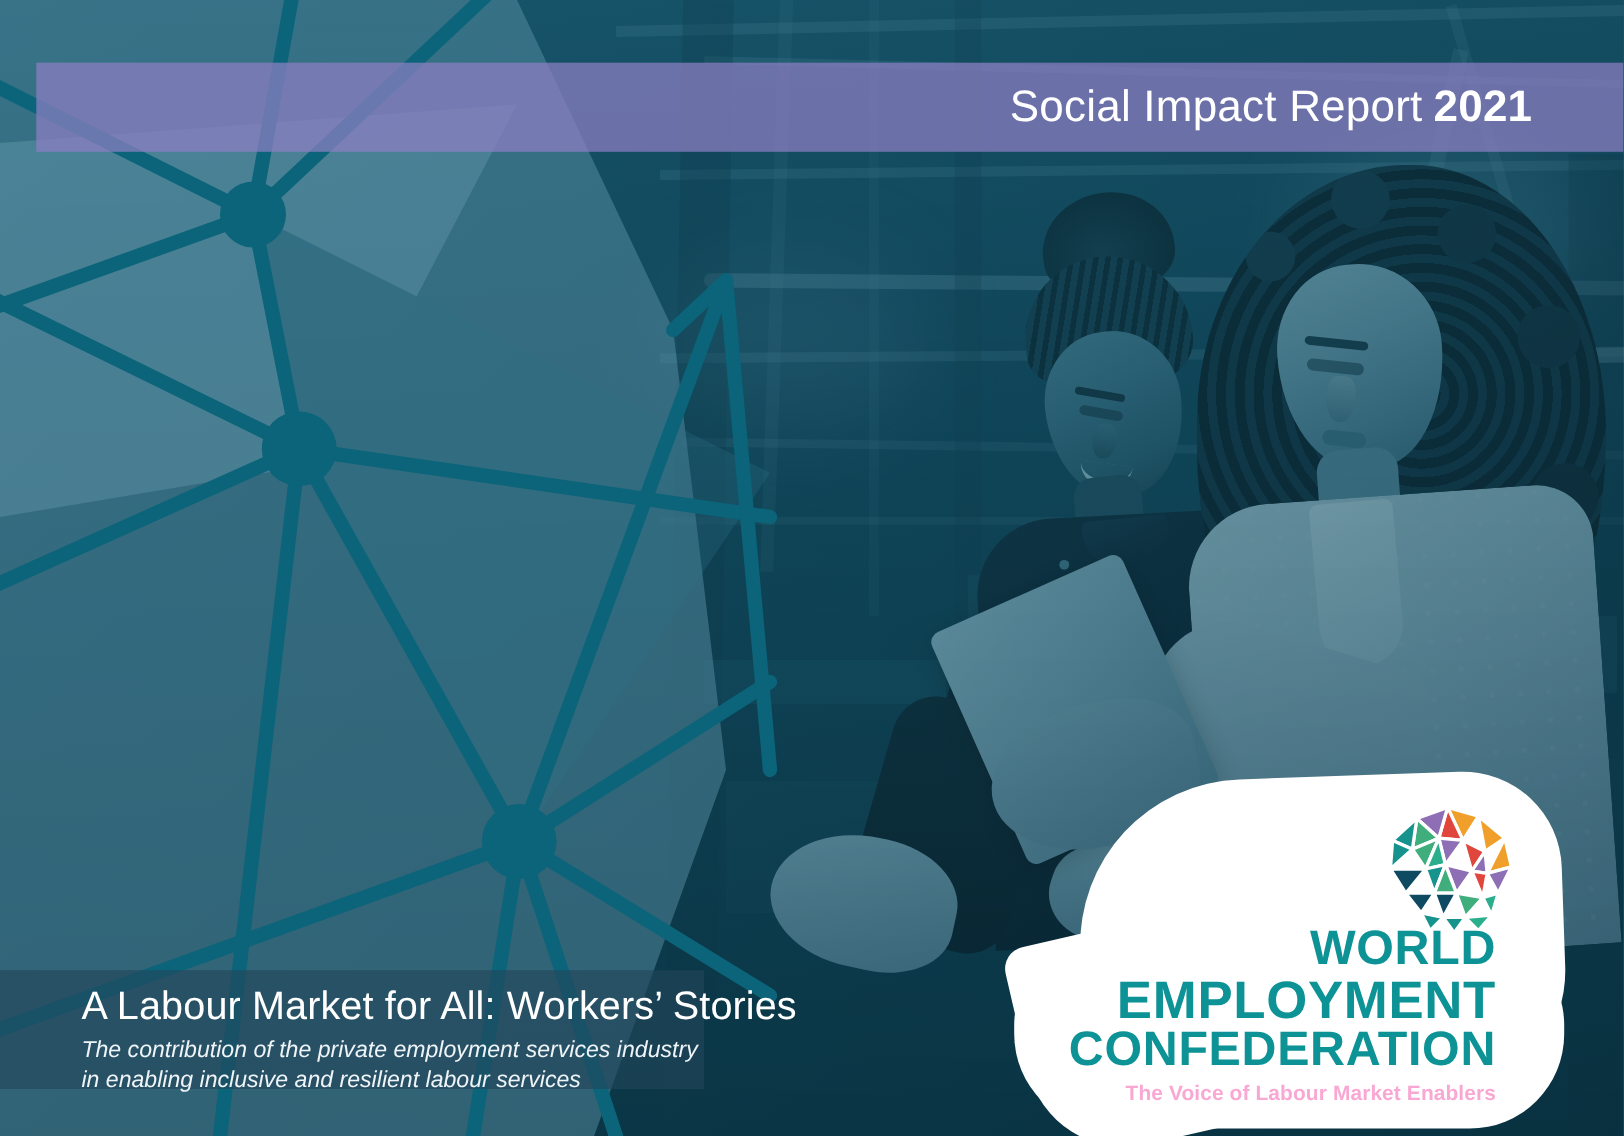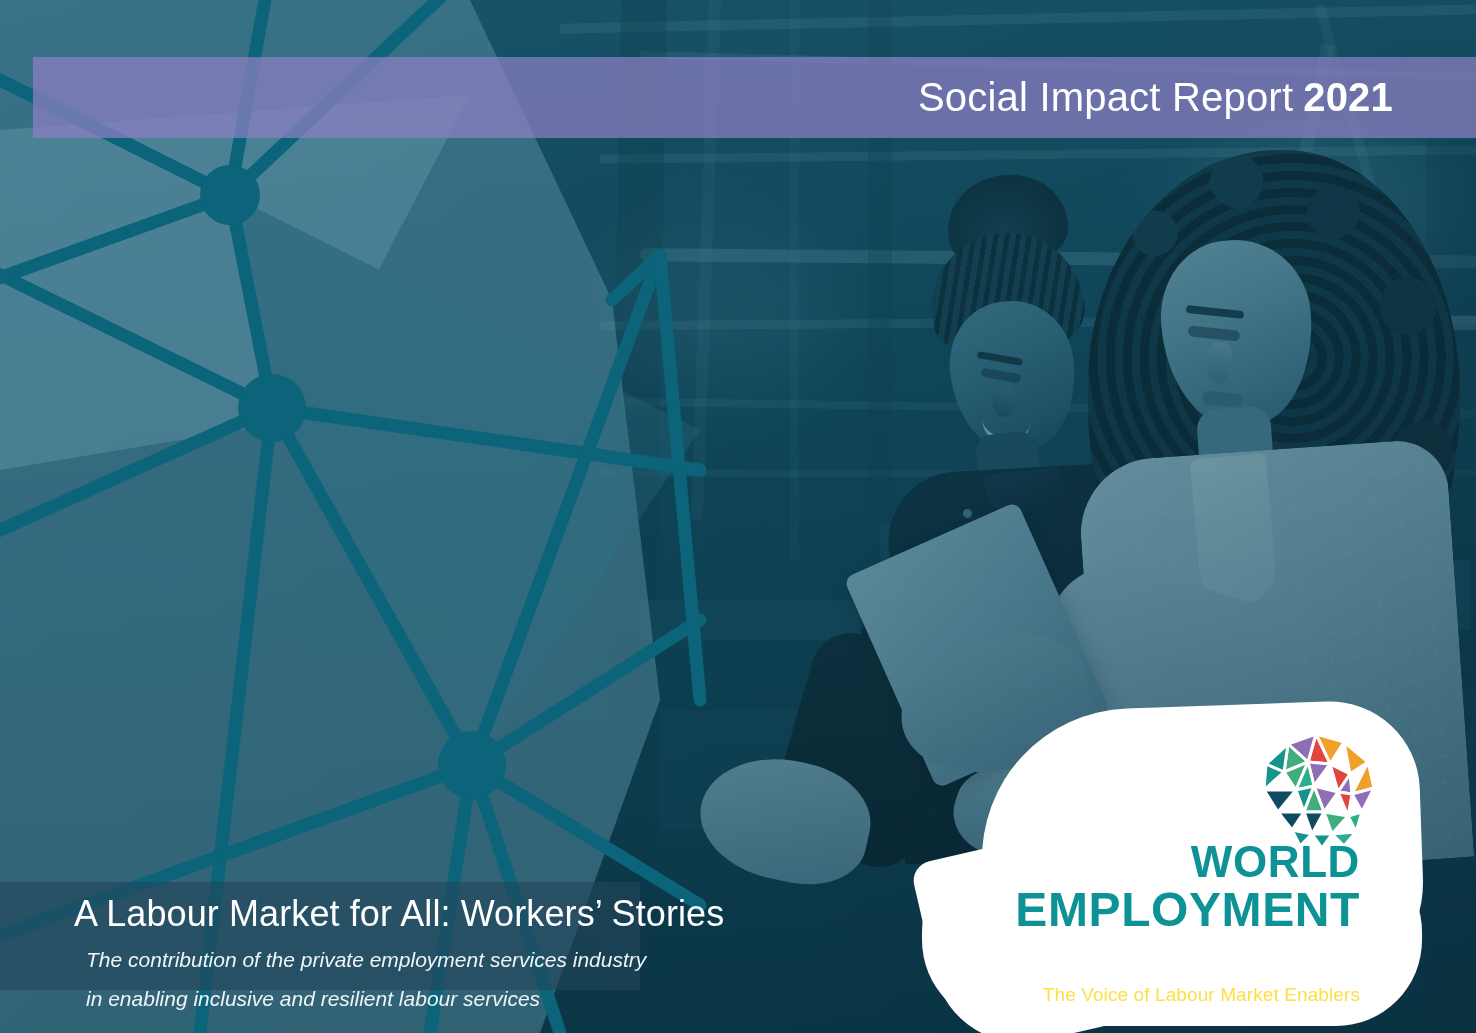--- a/index.html
+++ b/index.html
@@ -181,21 +181,21 @@
     position:absolute;left:0;top:882px;width:640px;height:108px;
     background:rgba(34,70,90,.62);
   }
   .title-block{position:absolute;left:74px;top:893px;width:720px;}
   .cover-title{
     color:#ffffff;font-size:36px;font-weight:400;letter-spacing:.1px;
     white-space:nowrap;margin:0 0 7px 0;
   }
   .cover-sub{
     color:#eef4f7;font-size:21px;font-style:italic;font-weight:400;
-    line-height:1.28;white-space:nowrap;margin:12px;
+    line-height:1.28;white-space:nowrap;margin:0;
   }
 
   
   .logo{
     position:absolute;left:922px;top:706px;width:500px;height:320px;
   }
   .logo-shape-a{
     position:absolute;left:0;top:140px;width:500px;height:180px;
     background:#fff;border-radius:86px 86px 86px 86px;
   }
@@ -214,21 +214,21 @@
   }
   .logo-line{
     color:#0d9295;font-weight:700;letter-spacing:.6px;
     line-height:1;white-space:nowrap;padding-right:62px;
   }
   .ll1{font-size:44px;position:absolute;right:0;top:134px;}
   .ll2{font-size:48px;position:absolute;right:0;top:180px;}
   .ll3{font-size:44px;position:absolute;right:0;top:226px;}
   .logo-tag{
     position:absolute;right:0;top:278px;padding-right:62px;
-    color:#fde047;font-size:19px;font-weight:400;white-space:nowrap;
+    color:#f9a8d4;font-size:19px;font-weight:700;white-space:nowrap;
     letter-spacing:.1px;
   }
   .sphere{position:absolute;right:42px;top:22px;width:128px;height:128px;}
 </style>
 </head>
 <body>
 
 <div class="cover">
 
   <div class="photo">
@@ -394,17 +394,18 @@
         <polygon points="26,84 52,84 40,102" fill="#0F4A63"></polygon>
         <polygon points="60,106 80,106 70,120" fill="#17938E"></polygon>
         <polygon points="40,102 60,106 48,118" fill="#17938E"></polygon>
         <polygon points="80,106 104,104 92,118" fill="#2AAE8C"></polygon>
       </g>
     </svg>
 
     <div class="logo-text">
       <div class="logo-line ll1">WORLD</div>
       <div class="logo-line ll2">EMPLOYMENT</div>
+      <div class="logo-line ll3">CONFEDERATION</div>
       <div class="logo-tag">The Voice of Labour Market Enablers</div>
     </div>
   </div>
 
 </div>
 
 </body></html>

